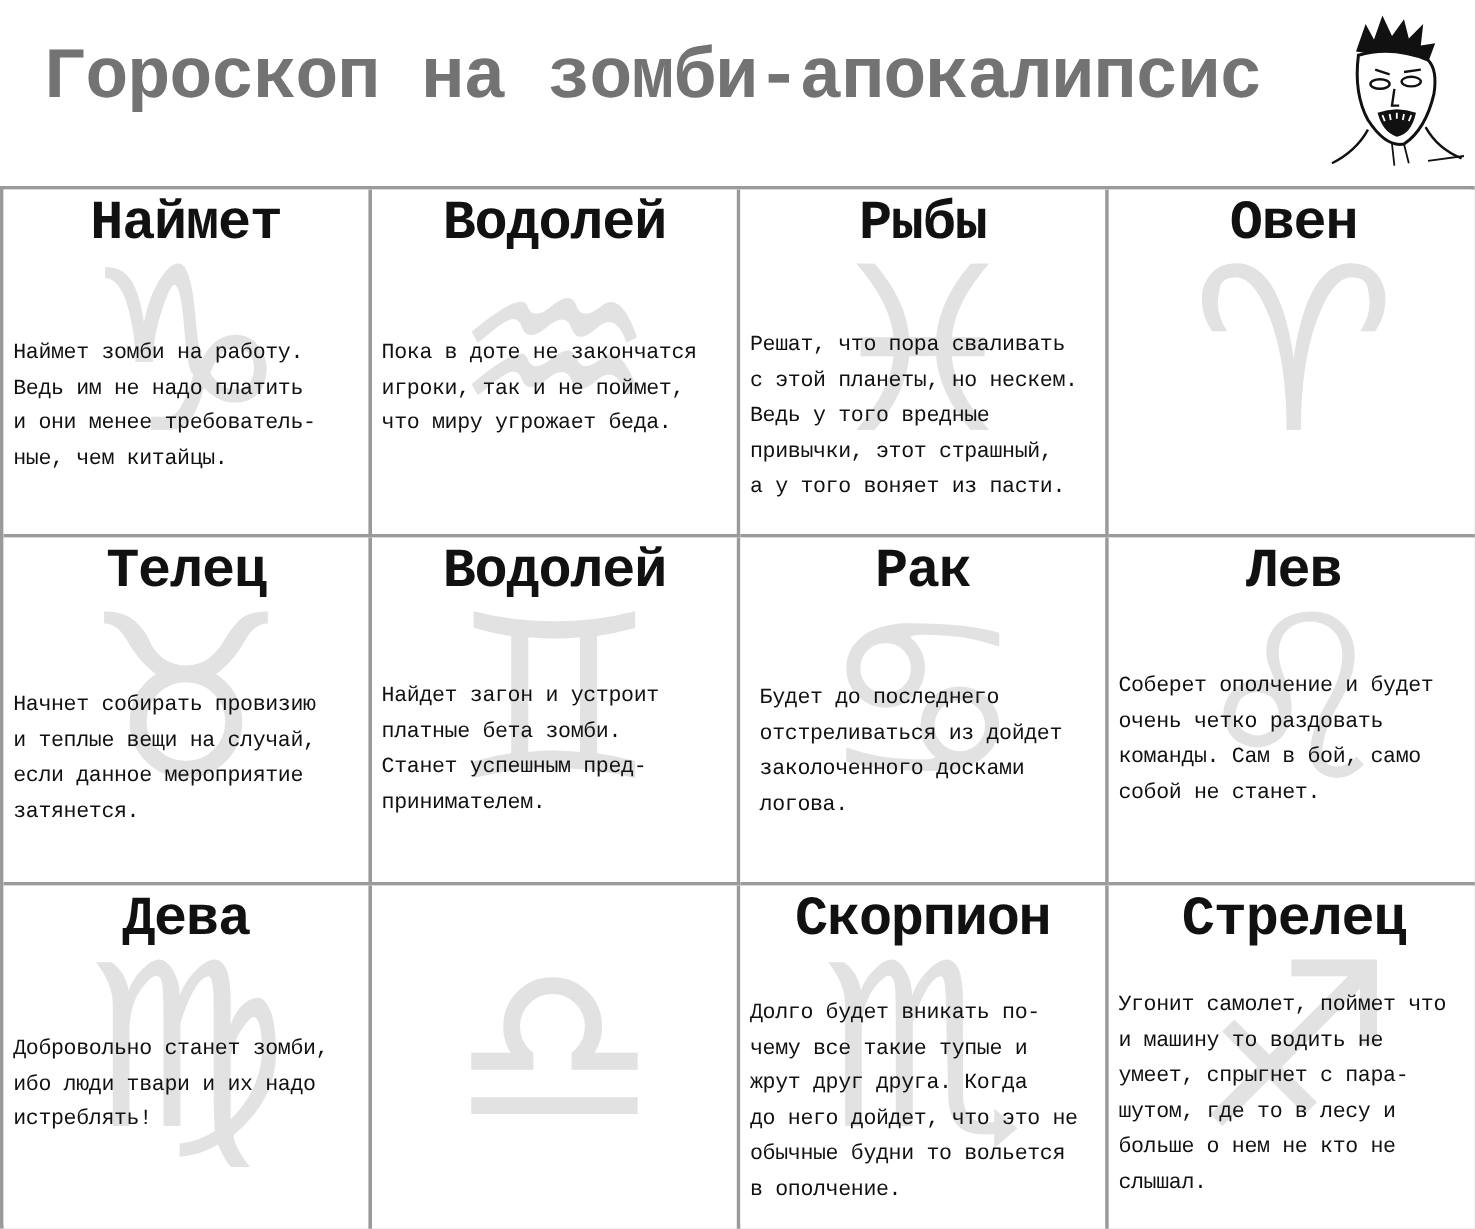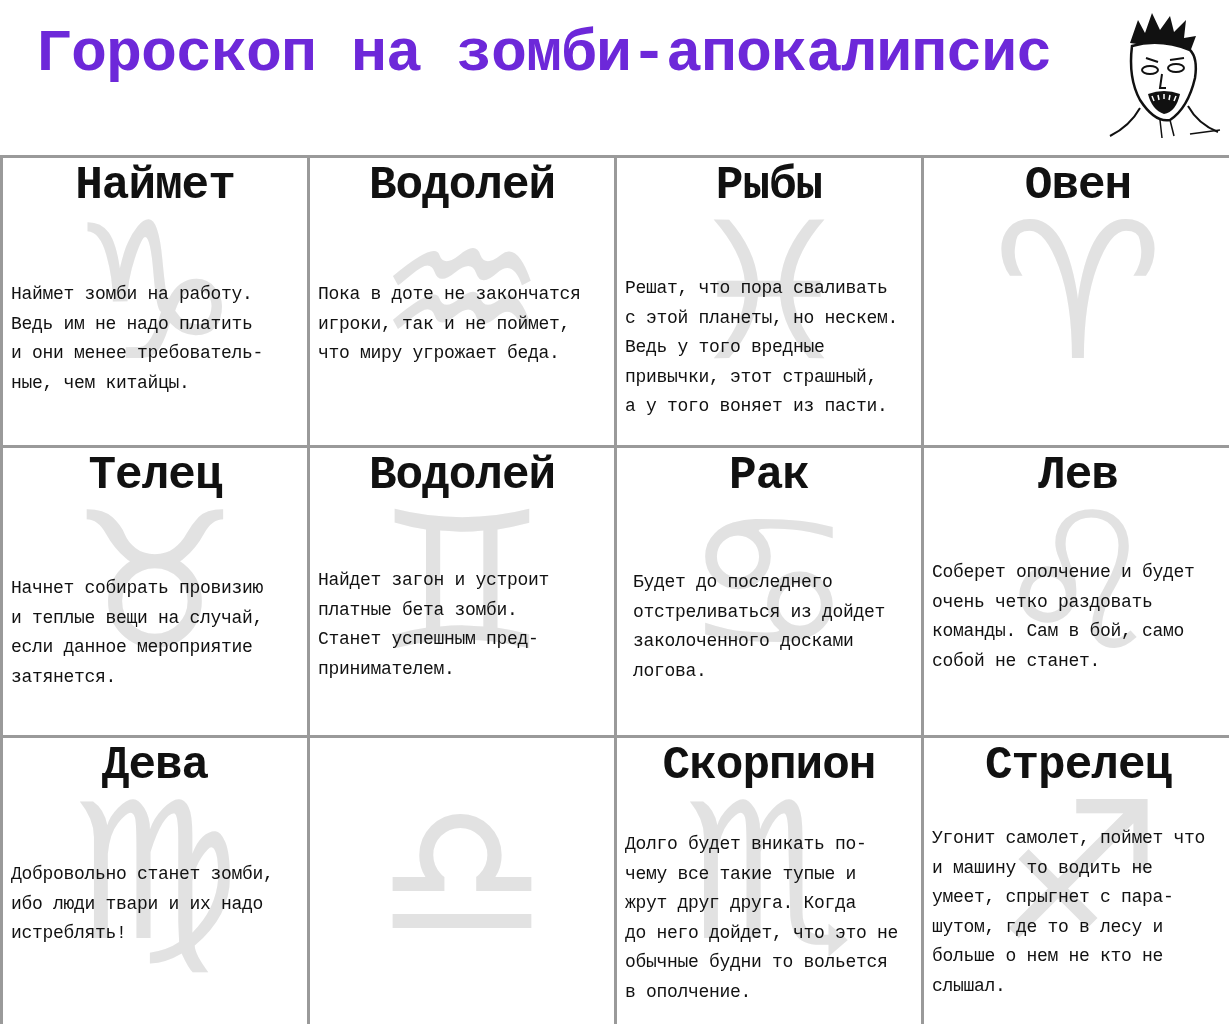--- a/index.html
+++ b/index.html
@@ -1,21 +1,21 @@
 <!DOCTYPE html>
 <html><head>
 <meta charset="utf-8">
 <style>
   html, body { margin: 0; padding: 0; background: #ffffff; }
   body { width: 1229px; height: 1024px; position: relative; overflow: hidden;
          font-family: "Liberation Mono", "DejaVu Sans Mono", monospace; color: #111; }
   .header { position: absolute; left: 0; top: 0; width: 1229px; height: 155px; }
-  .title { position: absolute; left: 36px; top: 20px; font-size: 60px; font-weight: bold;
+  .title { position: absolute; left: 36px; top: 32px; font-size: 60px; font-weight: bold;
            letter-spacing: -1px; font-family: "Liberation Mono", "DejaVu Sans Mono", monospace;
-           color: #6d28d9; white-space: nowrap; }
+           color: #737373; white-space: nowrap; }
   .zombie { position: absolute; left: 1100px; top: 8px; width: 125px; height: 135px; }
   .grid { position: absolute; left: 0; top: 155px; width: 1229px; height: 869px;
           display: grid; grid-template-columns: 307px 307px 307px 308px;
           grid-template-rows: 290px 290px 289px; box-sizing: border-box;
           border: 3px solid #9a9a9a; }
   .cell { position: relative; border-right: 3px solid #9a9a9a; border-bottom: 3px solid #9a9a9a;
           box-sizing: border-box; overflow: hidden; background: #fff; }
   .cell.lastcol { border-right: none; }
   .cell.lastrow { border-bottom: none; }
   .sign-name { position: absolute; left: 0; right: 0; top: 2px; text-align: center;

